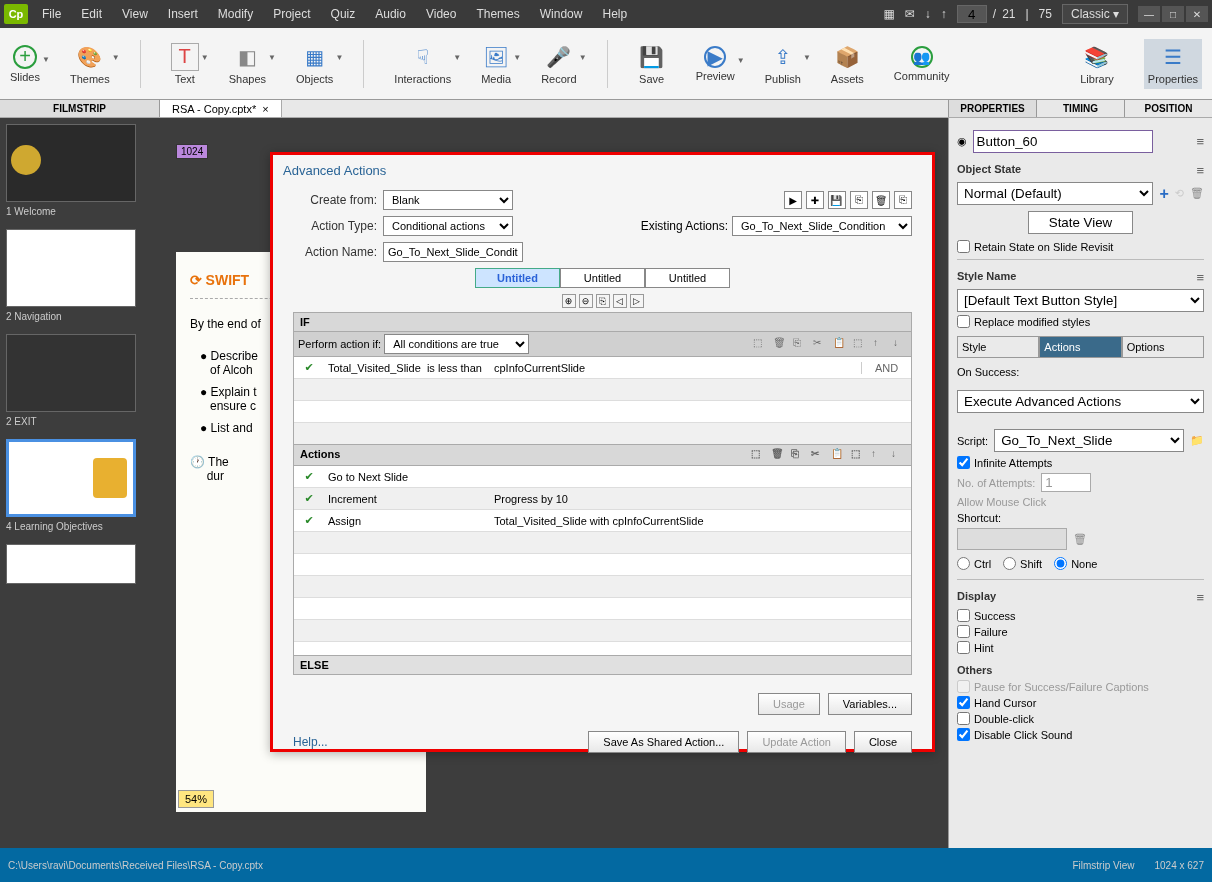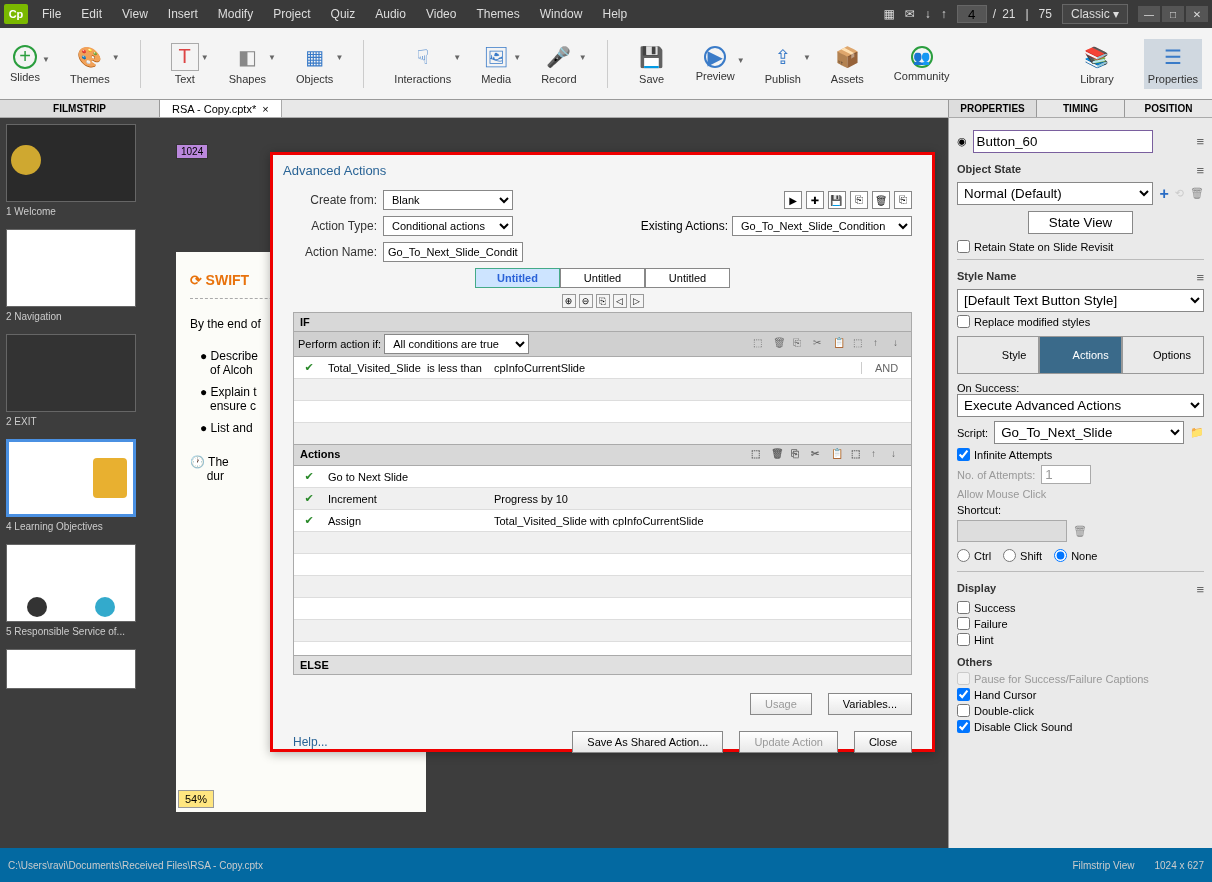--- a/index.html
+++ b/index.html
@@ -66,34 +66,34 @@
 .grid { border: 1px solid #aaa; border-top:none; background: #fff; }
 .grid-row { display: flex; height: 22px; align-items: center; border-bottom: 1px solid #ddd; font-size: 11px; }
 .grid-row.alt { background: #f0f0f0; }
 .grid-check { width: 30px; text-align: center; color: #2a8a2a; }
 .grid-col1 { width: 170px; padding-left: 4px; }
 .grid-col2 { width: 300px; }
 .grid-and { margin-left:auto; width:50px; text-align:center; border-left:1px solid #ccc; color:#666;}
 .grid-toolbar { display:flex; gap:6px; margin-left:auto; }
 .grid-toolbar span { width:14px; height:14px; font-size:10px; color:#666;}
 .else-bar { background: #e0e0e0; padding: 3px 6px; font-size: 11px; font-weight: bold; border:1px solid #aaa; border-top:none;}
-.dialog-footer { display:flex; align-items:center; padding:8px 20px; gap:16px;}
+.dialog-footer { display:flex; align-items:center; padding:8px 20px; gap:8px;}
 .dlg-btn { padding: 4px 14px; border: 1px solid #888; background: linear-gradient(#fff,#e8e8e8); font-size: 11px; cursor:pointer; }
 .dlg-btn.disabled { color:#999; }
 .help-link { color: #2a6496; font-size:12px; margin-right:auto; cursor:pointer; }
 
 
 .props { width: 264px; background: #eaeaea; border-left: 1px solid #999; overflow-y:auto; padding: 8px; font-size:11px;}
 .prop-input { width: 180px; border:1px solid #7a5f9e; padding:3px; background:#fff; }
 .prop-section-title { font-weight:bold; margin: 10px 0 4px 0; color:#333; }
 .prop-row { display:flex; align-items:center; margin:4px 0; gap:6px; }
 .prop-select { flex:1; border:1px solid #888; background:#fff; padding:2px; }
 .prop-btn { padding:3px 20px; border:1px solid #888; background:#fff; cursor:pointer;}
 .sub-tabs { display:flex; margin:8px 0; }
-.sub-tab { flex:1; text-align:right; padding:12px; border:1px solid #999; cursor:pointer; }
+.sub-tab { flex:1; text-align:left; padding:4px; border:1px solid #999; cursor:pointer; }
 .sub-tab.active { background:#3a6a8a; color:#fff; }
 .checkbox-row { display:flex; align-items:center; gap:4px; margin:3px 0; }
 .radio-group { display:flex; gap:12px; }
 .hamburger { margin-left:auto; font-size:13px; color:#666; }
 .plus-icon { color:#2a6cc4; font-size:16px; font-weight:bold; }
 .trash-icon { color:#888; }
 .folder-icon { color:#e8a840; }
 .attempts-input { width:50px; border:1px solid #aaa; padding:1px 3px;}
 .shortcut-box { width:110px; height:22px; background:#ddd; border:1px solid #aaa;}
 .sep-line { height:1px; background:#bbb; margin:6px 0;}
@@ -249,27 +249,20 @@
         <div class="thumb-img" style="background:#333;"></div>
         <div class="thumb-label">2 EXIT</div>
       </div>
     <div class="slide-thumb">
         <div class="thumb-img selected">
           <div style="position:absolute;right:6px;top:16px;width:34px;height:40px;background:#e8b030;border-radius:4px;"></div>
         </div>
         <div class="thumb-label">4 Learning Objectives</div>
       </div>
     <div class="slide-thumb">
-        <div class="thumb-img">
-          <div style="position:absolute;left:20px;bottom:4px;width:20px;height:20px;background:#333;border-radius:50%;"></div>
-          <div style="position:absolute;right:20px;bottom:4px;width:20px;height:20px;background:#3ac;border-radius:50%;"></div>
-        </div>
-        <div class="thumb-label">5 Responsible Service of...</div>
-      </div>
-    <div class="slide-thumb">
         <div class="thumb-img" style="height:40px;"></div>
       </div>
   </div>
 
   <div class="canvas-area">
     <div class="ruler-badge">1024</div>
     <div class="slide-preview">
       <div style="padding:20px 14px;">
         <div style="color:#e8720c;font-size:14px;font-weight:bold;">⟳ SWIFT</div>
         <div style="border-top:1px dashed #aaa;margin:10px 0;"></div>
@@ -313,21 +306,21 @@
     <div class="checkbox-row">
         <input type="checkbox" style="">
         <span>Replace modified styles</span>
       </div>
     <div class="sub-tabs">
       <div class="sub-tab">Style</div>
       <div class="sub-tab active">Actions</div>
       <div class="sub-tab">Options</div>
     </div>
     <div>On Success:</div>
-    <select class="prop-select" style="width:100%;margin:0 0;"><option>Execute Advanced Actions</option></select>
+    <select class="prop-select" style="width:100%;margin:12px 0;"><option>Execute Advanced Actions</option></select>
     <div class="prop-row">
       <span>Script:</span>
       <select class="prop-select"><option>Go_To_Next_Slide</option></select>
       <span class="folder-icon">📁</span>
     </div>
     <div class="checkbox-row">
         <input type="checkbox" checked="" style="">
         <span>Infinite Attempts</span>
       </div>
     <div class="prop-row">

